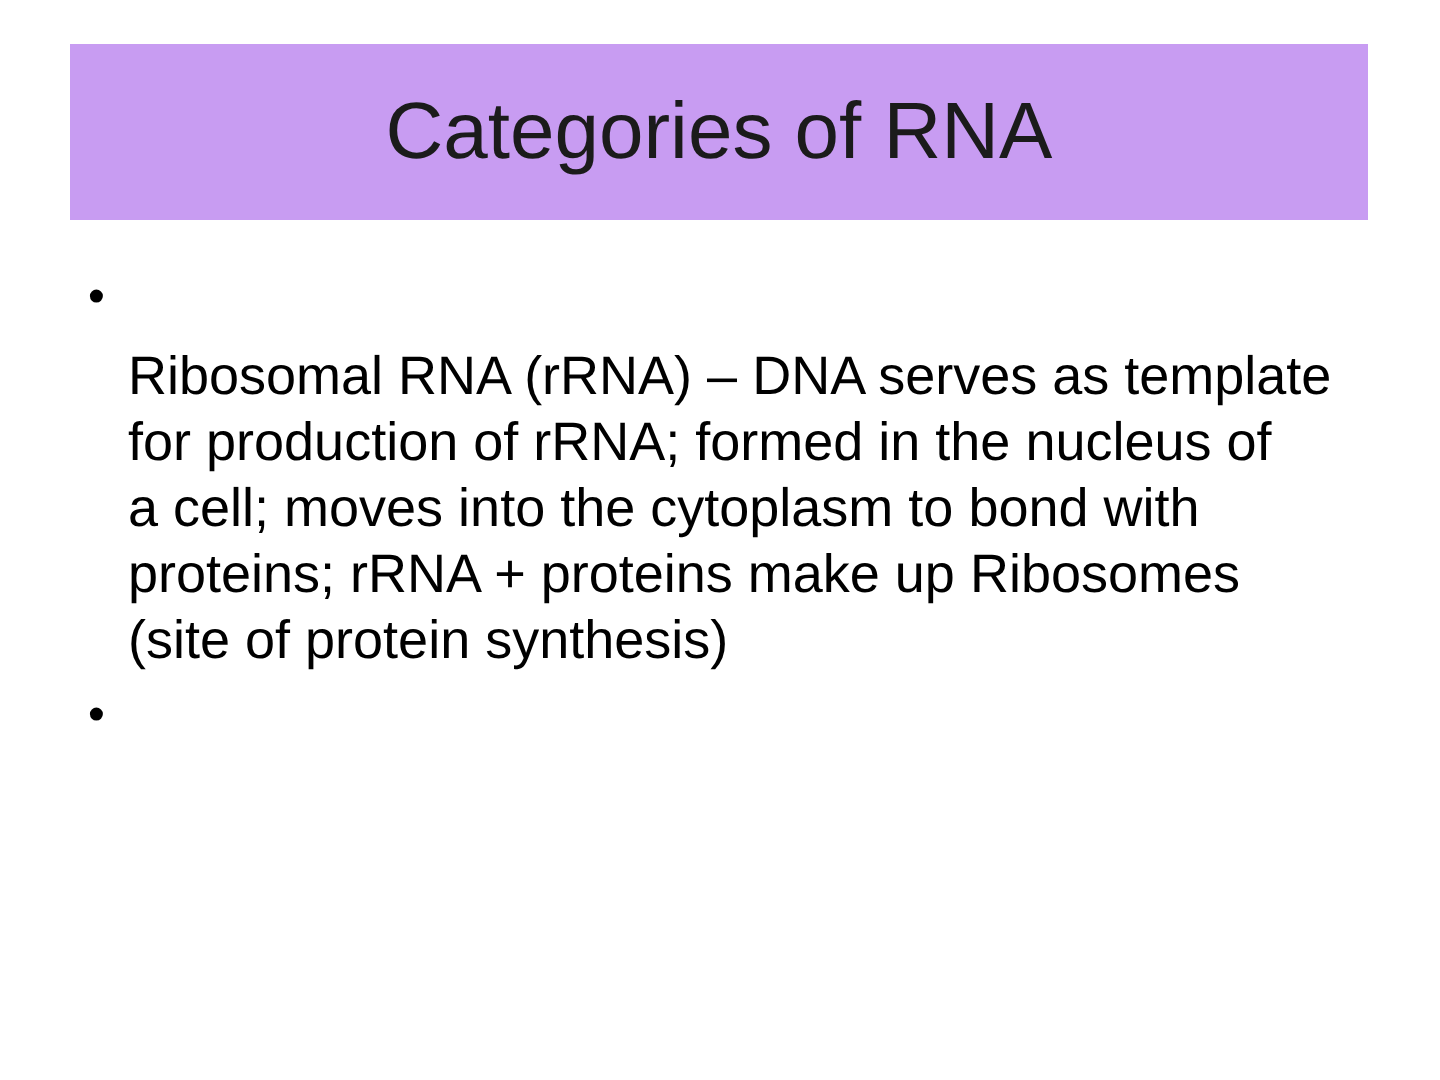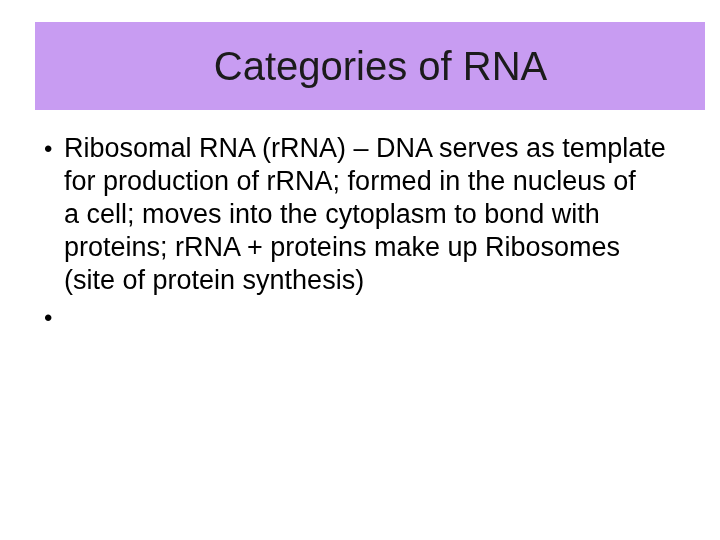--- a/index.html
+++ b/index.html
@@ -18,21 +18,20 @@
   .title-band {
     position: absolute;
     left: 35px;
     top: 22px;
     width: 649px;
     height: 88px;
     background: #c89cf2;
     display: flex;
     align-items: center;
     justify-content: center;
-    padding-left: 21px;
   }
   .title {
     font-size: 40px;
     font-weight: 400;
     color: #1b1b1b;
     letter-spacing: 0px;
     white-space: nowrap;
   }
   .body {
     position: absolute;
@@ -51,20 +50,21 @@
     width: 20px;
     font-size: 24px;
     line-height: 33px;
     color: #000000;
   }
   .btext {
     font-size: 27px;
     line-height: 33px;
     white-space: pre;
     color: inherit;
+    margin-top: 40px;
   }
 </style>
 </head>
 <body style="background: rgb(255, 255, 255);">
 
 <div class="slide">
   <div class="title-band" style="background: rgb(200, 156, 242);">
     <div class="title" style="color: rgb(27, 27, 27);">Categories of RNA</div>
   </div>
 

